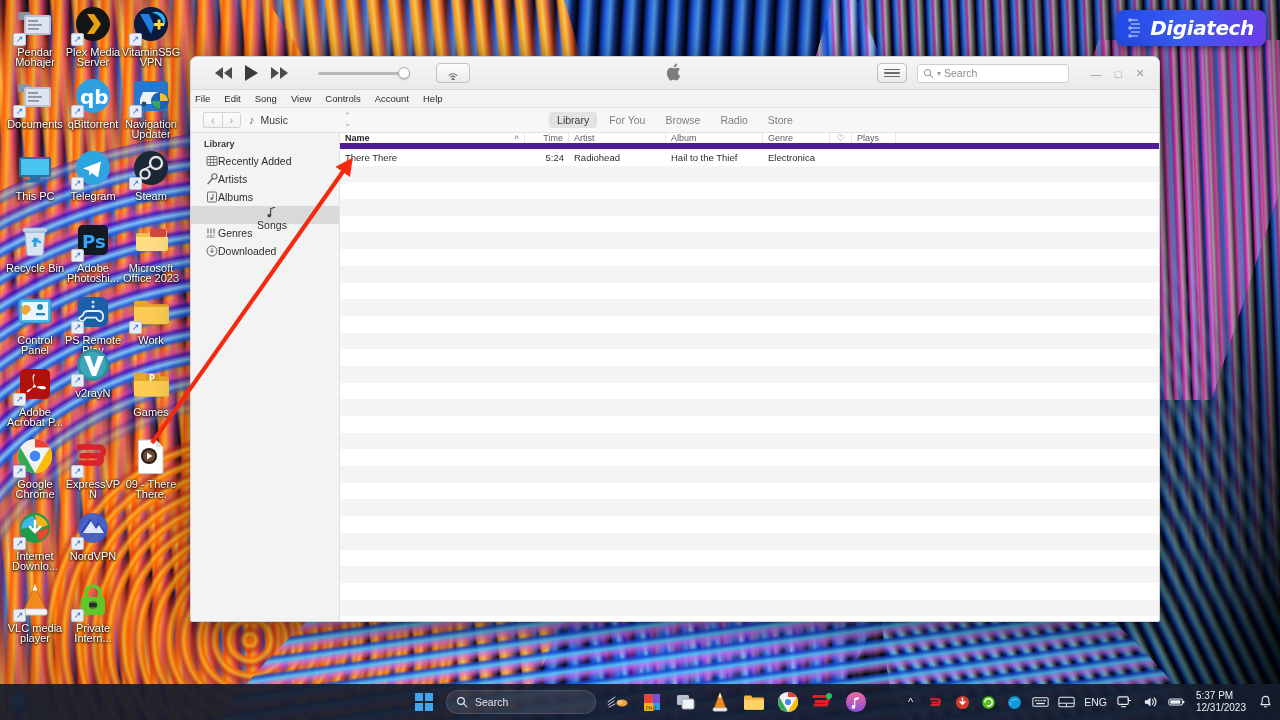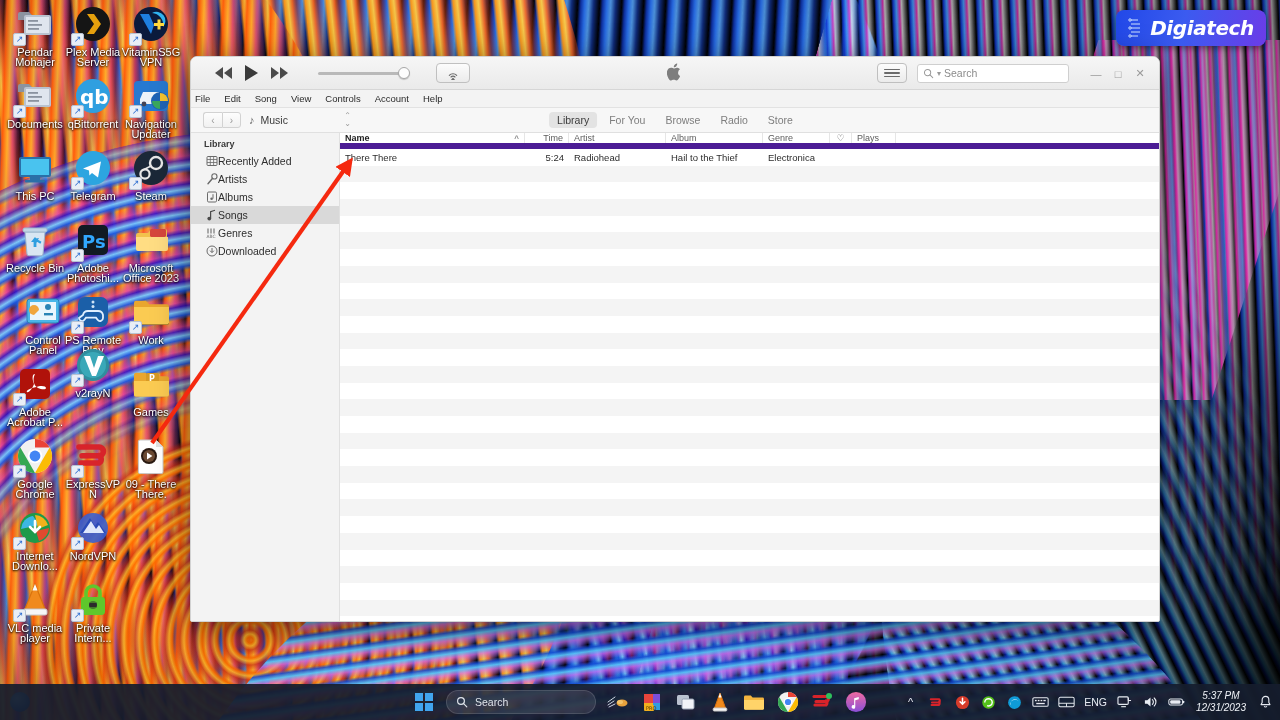--- a/index.html
+++ b/index.html
@@ -172,21 +172,21 @@
   .mediapick .chev { margin-left:auto; font-size:8px; color:#9a9a9a; line-height:1; }
   .tabs { position:absolute; left:50%; transform:translateX(-50%); display:flex; gap:4px; }
   .tabs div { font-size:10.5px; color:#7e7e7e; padding:2px 8px; border-radius:4px; }
   .tabs div.active { background:#e3e3e3; color:#3c3c3c; }
 
   .it-body { display:flex; height:calc(100% - 33px - 18px - 25px); }
 
   .it-sidebar { width:149px; background:#f3f3f3; border-right:1px solid #e0e0e0; padding-top:4px; flex:none; }
   .sb-head { font-size:9px; font-weight:bold; color:#3a3a3a; padding:2px 0 3px 13px; }
   .sb-item { height:18px; display:flex; align-items:center; padding-left:14px; font-size:10.5px; color:#2e2e2e; }
-  .sb-item.active { background:#d9d9d9; }
+  .sb-item.active { background:#d9d9d9;flex-direction:column; }
   .sb-ic { width:13px; height:13px; display:flex; align-items:center; justify-content:center;
      font-size:11px; color:#5c5c5c; }
 
   .it-main { flex:1; background:#fff; position:relative; overflow:hidden; }
   .tbl-head { height:16px; display:flex; align-items:center; border-bottom:6px solid #4c1d95; background:#fff; }
   .tbl-head .cell { font-size:9px; color:#5d5d5d; padding:0 5px; border-right:1px solid #e6e6e6;
      height:100%; display:flex; align-items:center; white-space:nowrap; overflow:hidden; }
   .tbl-head .cell.name { font-weight:bold; color:#1d1d1d; justify-content:space-between; }
   .tbl-head .cell.time { justify-content:flex-end; }
   .row { height:16.7px; display:flex; align-items:center; }
@@ -215,21 +215,21 @@
   .win-logo { display:grid; grid-template-columns:8px 8px; grid-template-rows:8px 8px; gap:2px; }
   .win-logo i { display:block; background:#41a5ee; }
   .tb-search { width:150px; height:24px; border-radius:13px; background:rgba(255,255,255,.10);
      border:1px solid rgba(255,255,255,.13); display:flex; align-items:center; gap:7px; padding:0 9px; }
   .tb-search .ph { font-size:10.5px; color:#dfe3ea; }
 
   .tb-tray { position:absolute; right:6px; display:flex; align-items:center; gap:9px; }
   .tray-ic { width:17px; height:17px; display:flex; align-items:center; justify-content:center;
      font-size:11px; color:#e7ebf2; }
   .tray-txt { font-size:10.5px; color:#e7ebf2; }
-  .clock { text-align:center; line-height:12px; padding:0 2px;font-style:italic; }
+  .clock { text-align:left; line-height:12px; padding:0 2px; }
   .clock div { font-size:10px; color:#eef1f6; }
 
   #cortana-orb { position:absolute; left:10px; bottom:8px; width:20px; height:20px; border-radius:50%;
      background:radial-gradient(circle at 35% 32%, #7fd4ff, #1769c8 62%, #0b2f63); opacity:.85; }
 </style>
 </head>
 <body>
 
 <div id="wallpaper">
   <div class="wp-layer swirl-a"></div>
@@ -394,21 +394,21 @@
     <div class="dicon" style="left: 120px; top: 220px;">
       <div class="glyph">
         <svg width="38" height="38" viewBox="0 0 38 38">
           <path d="M4 14 a2 2 0 0 1 2-2 h10 l3 -4 h14 a2 2 0 0 1 2 2 v16 a2 2 0 0 1 -2 2 h-27 a2 2 0 0 1 -2 -2z" fill="#f2c14c"></path>
       <rect x="18" y="8" width="16" height="8" rx="1.4" fill="#d6473c"></rect>
           <path d="M4 16 h32 v12 a2 2 0 0 1 -2 2 h-28 a2 2 0 0 1 -2 -2z" fill="#ffdd83"></path>
         </svg>
       </div>
       <div class="lbl">Microsoft Office 2023</div>
     </div>
-    <div class="dicon" style="left: 12px; top: 292px;">
+    <div class="dicon" style="left: 4px; top: 292px;">
       <div class="glyph">
         <svg width="38" height="38" viewBox="0 0 38 38">
           <rect x="3" y="6" width="32" height="24" rx="3" fill="#4ab6e8" stroke="#2a84b5"></rect>
       <rect x="6" y="9" width="26" height="18" fill="#e9f6fd"></rect>
       <path d="M10 22 a5 5 0 1 1 5 -5 z" fill="#f0a63c"></path>
           <circle cx="24" cy="14" r="3" fill="#2a84b5"></circle>
           <rect x="20" y="20" width="9" height="2.4" fill="#2a84b5"></rect>
         </svg>
       </div>
       <div class="lbl">Control Panel</div>

